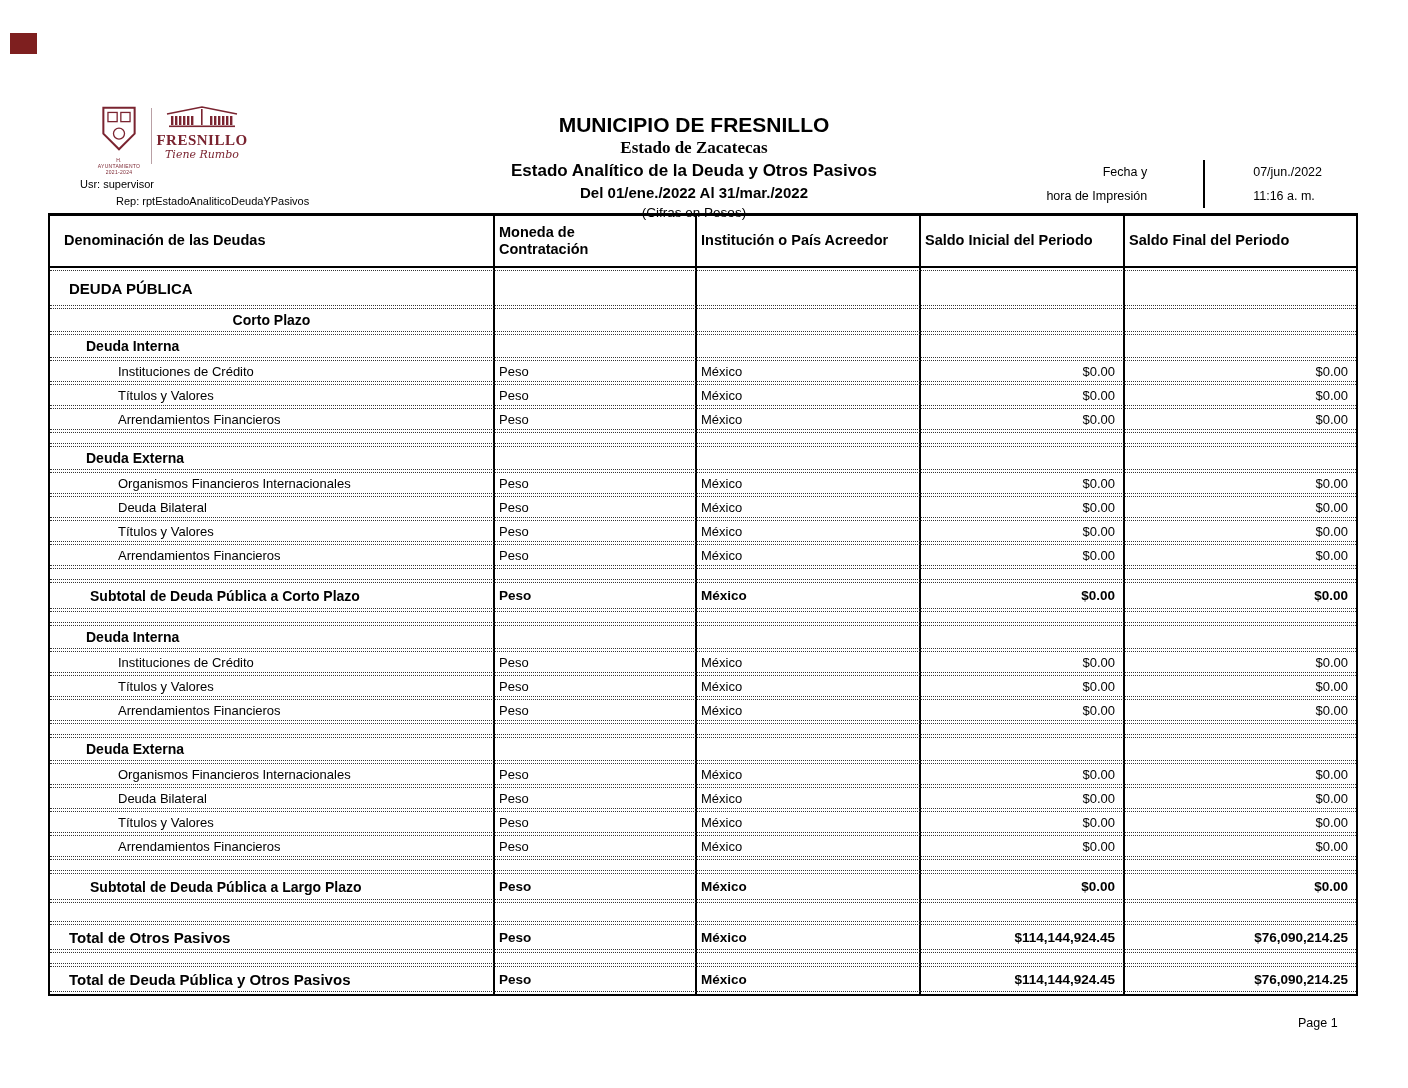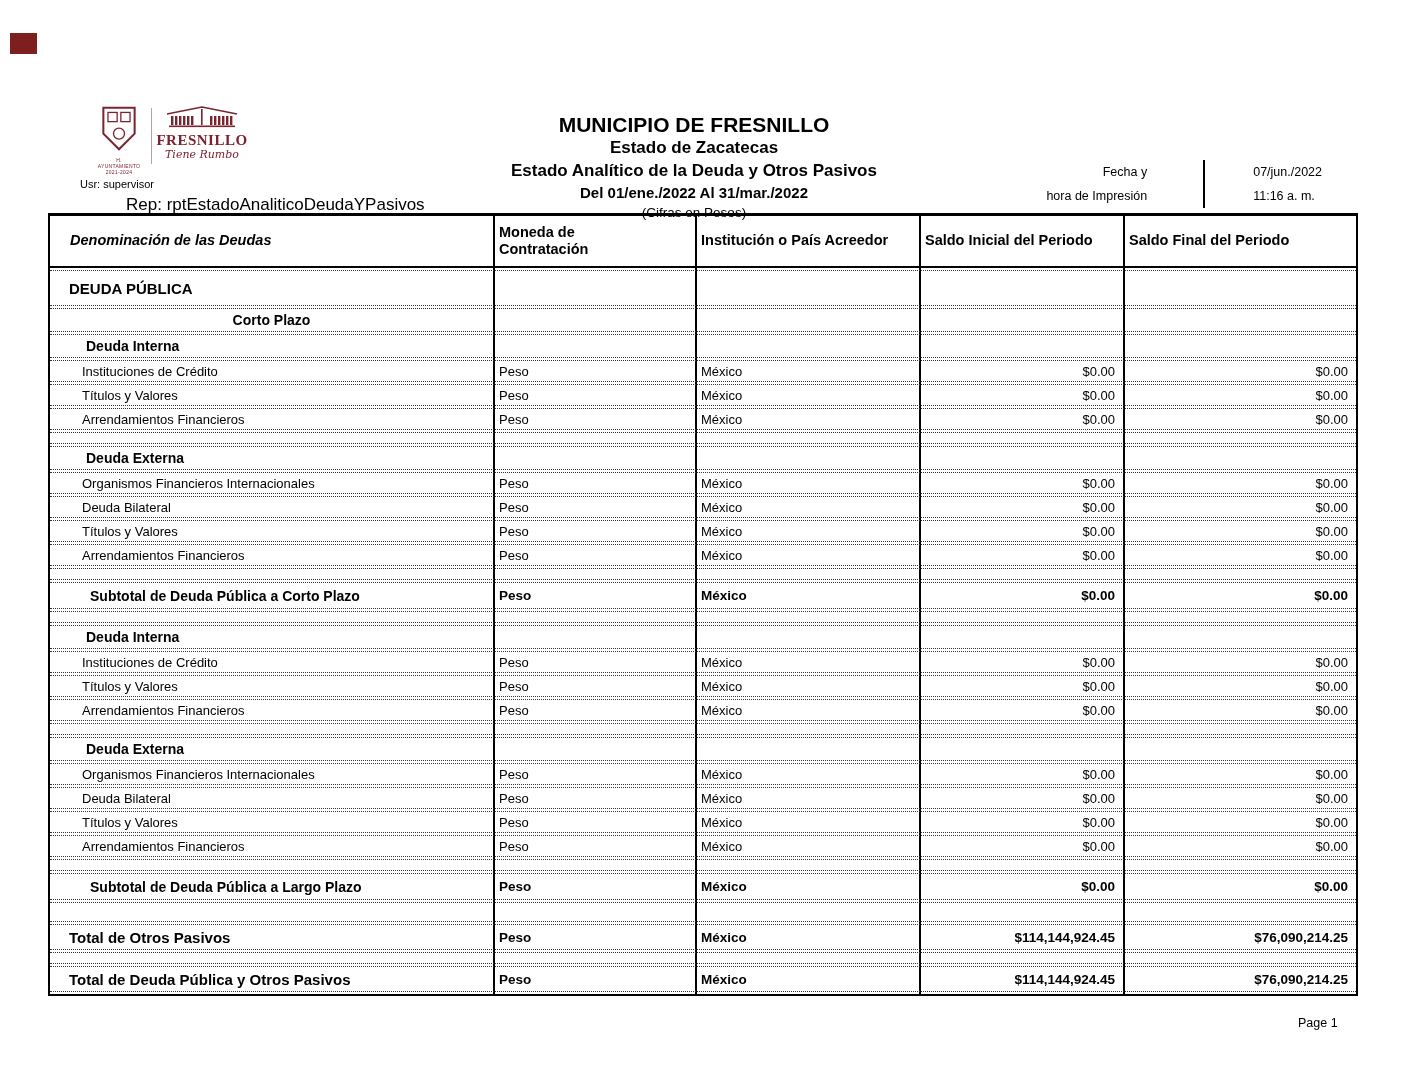--- a/index.html
+++ b/index.html
@@ -13,64 +13,64 @@
   
   .logo{position:absolute;left:96px;top:106px;display:flex;align-items:flex-start;gap:9px;}
   .logo .shield-col{display:flex;flex-direction:column;align-items:center;width:46px;}
   .logo .shield-caption{font-size:5px;line-height:6px;color:#7a2430;text-align:center;letter-spacing:.3px;margin-top:1px;}
   .logo .divider{width:1px;background:#b9a0a5;height:56px;margin-top:2px;}
   .logo .brand-col{display:flex;flex-direction:column;align-items:center;width:82px;}
   .logo .brand-name{font-family:"Liberation Serif", serif;font-weight:bold;font-size:15px;letter-spacing:.5px;color:#7a2430;line-height:16px;}
   .logo .brand-tagline{font-family:"DejaVu Serif", serif;font-style:italic;font-size:11px;color:#7a2430;line-height:13px;}
   
   .usr{position:absolute;left:80px;top:178px;font-size:11px;}
-  .rep{position:absolute;left:80px;top:195px;font-size:17px;padding-left:46px;}
+  .rep{position:absolute;left:70px;top:195px;font-size:11px;padding-left:46px;}
   
   .titleblock{position:absolute;left:354px;top:104px;width:680px;text-align:center;margin-top:9px;}
   .t1{font-size:21px;font-weight:bold;line-height:24px;}
-  .t2{font-size:17px;font-weight:bold;line-height:22px;}
+  .t2{font-size:17px;font-weight:bold;line-height:22px;font-family:Liberation Serif, serif;}
   .t3{font-size:17px;font-weight:bold;line-height:23px;}
   .t4{font-size:15px;font-weight:bold;line-height:22px;}
   .t5{font-size:13.5px;line-height:18px;}
   
   .printinfo{position:absolute;top:160px;right:86px;display:flex;align-items:center;font-size:12.5px;gap:48px;}
   .pi-labels{text-align:right;line-height:24px;}
   .pi-divider{width:2px;background:#000;align-self:stretch;margin-left:8px;}
   .pi-values{line-height:24px;}
   
   .reporttable{
     position:absolute;left:48px;top:213px;width:1306px;
     border:2px solid #000;border-top:3px solid #000;
   }
   .vline{position:absolute;top:0;bottom:0;width:2px;background:#000;z-index:0;}
   .vl1{left:443px}.vl2{left:645px}.vl3{left:869px}.vl4{left:1073px}
   .thead,.trow{display:grid;grid-template-columns:443px 202px 224px 204px 233px;position:relative;z-index:1;}
   .thead{height:50px;border-bottom:2px solid #000;}
   .hcell{display:flex;align-items:center;padding-left:6px;font-weight:bold;font-size:14.5px;line-height:1.18;}
-  .hcell.c0{padding-left:20px;font-style:italic;}
+  .hcell.c0{padding-left:14px;}
   .hcell .hwrap{display:block;}
   .hcell.c1 .hwrap{max-width:120px;}
   .tbody{display:flex;flex-direction:column;gap:2px;padding:2px 0;}
   .trow{border-top:1px dotted #333;border-bottom:1px dotted #333;}
   .cell{display:flex;align-items:center;font-size:13px;overflow:hidden;white-space:nowrap;}
   .cell.c0{padding-left:19px;}
   .cell.c1,.cell.c2{padding-left:6px;}
   .cell.c3,.cell.c4{justify-content:flex-end;padding-right:8px;}
   .section{height:34px}
   .center{height:22px}
   .sub{height:22px}
   .detail{height:20px}
   .blank{height:10px}
   .blank_tall{height:18px}
   .subtotal{height:25px}
   .total{height:24px}
   .section .c0{font-weight:bold;font-size:15px;}
   .center .c0{font-weight:bold;font-size:14px;justify-content:center;padding-left:0;}
   .sub .c0{font-weight:bold;font-size:14px;padding-left:36px;}
-  .detail .c0{padding-left:32px;}
+  .detail .c0{padding-left:68px;}
   .subtotal .cell{font-weight:bold;font-size:13.5px;}
   .subtotal .c0{font-size:14px;padding-left:40px;}
   .total .cell{font-weight:bold;font-size:13.5px;}
   .total .c0{font-size:15px;}
   
   .pagenum{position:absolute;left:1298px;top:1016px;font-size:12.5px;}
 </style>
 </head>
 <body>
 

